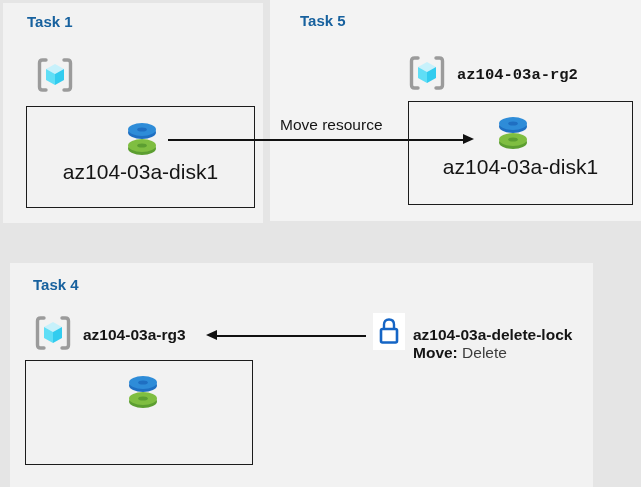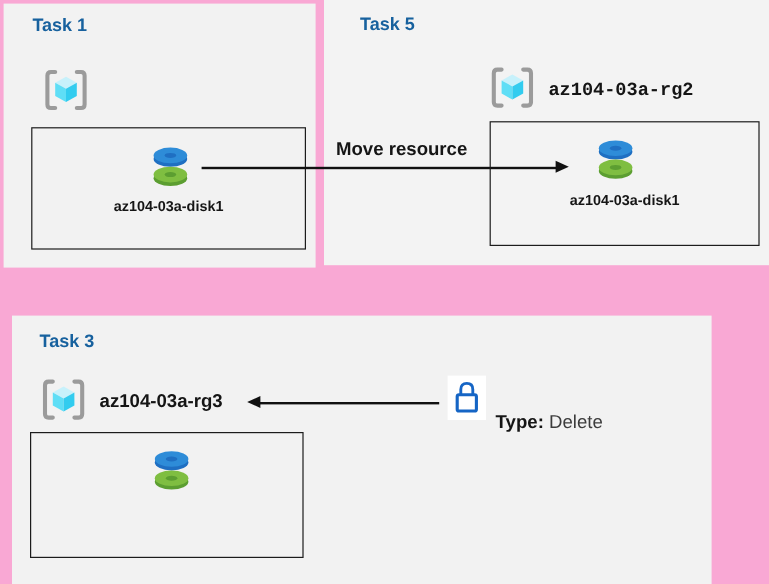--- a/index.html
+++ b/index.html
@@ -1,17 +1,17 @@
 <!DOCTYPE html>
 <html><head>
 <meta charset="utf-8">
 <style>
   html,body{margin:0;padding:0;background:#ffffff;}
   body{font-family:"Liberation Sans",sans-serif;}
-  .canvas{position:relative;width:641px;height:487px;background:#f9a8d4;overflow:hidden;}
+  .canvas{position:relative;width:641px;height:487px;background:#e5e5e5;overflow:hidden;}
 
   .panel{position:absolute;background:#f2f2f2;}
   .panel-task1{left:3px;top:3px;width:260px;height:220px;}
   .panel-task2{left:270px;top:0px;width:371px;height:221px;background:#f3f3f3;}
   .panel-task3{left:10px;top:263px;width:583px;height:224px;}
 
   .task-title{position:absolute;font-size:15px;font-weight:bold;color:#17619e;white-space:nowrap;}
   .t1-title{left:27px;top:13px;}
   .t2-title{left:300px;top:12px;}
   .t3-title{left:33px;top:276px;}
@@ -29,33 +29,33 @@
   .res-box{position:absolute;border:1.5px solid #1c1c1c;background:transparent;box-sizing:border-box;}
   .box1{left:26px;top:106px;width:229px;height:102px;}
   .box2{left:408px;top:101px;width:225px;height:104px;}
   .box3{left:25px;top:360px;width:228px;height:105px;}
 
   .disk-icon{position:absolute;width:36px;height:36px;}
   .disk1-icon{left:124px;top:120px;}
   .disk2-icon{left:495px;top:114px;}
   .disk3-icon{left:125px;top:373px;}
 
-  .disk-label{position:absolute;font-size:12px;font-weight:bold;color:#151515;text-align:center;line-height:18px;}
+  .disk-label{position:absolute;font-size:21px;font-weight:normal;color:#151515;text-align:center;line-height:18px;}
   .disk1-label{left:26px;top:163px;width:229px;}
   .disk2-label{left:408px;top:158px;width:225px;}
   .disk3-label{left:25px;top:420px;width:228px;}
 
   .arrow-line{position:absolute;height:1.5px;background:#111111;}
   .arrow1-line{left:168px;top:139px;width:296px;}
   .arrow2-line{left:216px;top:335px;width:150px;}
   .arrow-head{position:absolute;width:0;height:0;}
   .arrow1-head{left:463px;top:134px;border-top:5.5px solid transparent;border-bottom:5.5px solid transparent;border-left:11px solid #111111;}
   .arrow2-head{left:206px;top:330px;border-top:5.5px solid transparent;border-bottom:5.5px solid transparent;border-right:11px solid #111111;}
 
-  .move-label{position:absolute;left:280px;top:116px;font-size:15.5px;font-weight:bold;color:#151515;white-space:nowrap;}
+  .move-label{position:absolute;left:280px;top:116px;font-size:15.5px;font-weight:normal;color:#151515;white-space:nowrap;}
 
   .lock-box{position:absolute;left:373px;top:313px;width:32px;height:37px;background:#ffffff;display:flex;align-items:center;justify-content:center;}
   .lock-name{position:absolute;left:413px;top:326px;font-size:15.5px;font-weight:bold;color:#151515;white-space:nowrap;line-height:18px;}
   .lock-type{position:absolute;left:413px;top:344px;font-size:15.5px;color:#3c3c3c;white-space:nowrap;line-height:18px;}
   .lock-type .bold{font-weight:bold;color:#151515;}
 </style>
 </head>
 <body>
 
 <div class="canvas">
@@ -102,40 +102,41 @@
   <svg class="disk-icon disk2-icon" viewBox="0 0 36 36">
     <ellipse cx="18" cy="12.5" rx="14" ry="6.5" fill="#1f6fc2"></ellipse>
     <ellipse cx="18" cy="9.5" rx="14" ry="6.5" fill="#2e8cd8"></ellipse>
     <ellipse cx="18" cy="9.5" rx="4.8" ry="2.1" fill="#1f6fc2"></ellipse>
     <ellipse cx="18" cy="28.5" rx="14" ry="6.5" fill="#5c9e31"></ellipse>
     <ellipse cx="18" cy="25.5" rx="14" ry="6.5" fill="#7fbe41"></ellipse>
     <ellipse cx="18" cy="25.5" rx="4.8" ry="2.1" fill="#5c9e31"></ellipse>
   </svg>
   <div class="disk-label disk2-label">az104-03a-disk1</div>
 
-  <div class="task-title t3-title">Task 3</div>
+  <div class="task-title t3-title">Task 4</div>
   <svg class="rg-icon rg3-icon" viewBox="0 0 40 38">
     <path d="M11,4 H7.5 Q4.5,4 4.5,7 V31 Q4.5,34 7.5,34 H11" fill="none" stroke="#9b9b9b" stroke-width="3.4" stroke-linecap="round"></path>
     <path d="M29,4 H32.5 Q35.5,4 35.5,7 V31 Q35.5,34 32.5,34 H29" fill="none" stroke="#9b9b9b" stroke-width="3.4" stroke-linecap="round"></path>
     <polygon points="20,8 29,13 20,18 11,13" fill="#c7f1fb"></polygon>
     <polygon points="11,13 20,18 20,29 11,24" fill="#5fdef6"></polygon>
     <polygon points="29,13 20,18 20,29 29,24" fill="#32ccef"></polygon>
   </svg>
   <div class="rg-label rg3-label">az104-03a-rg3</div>
 
   <div class="arrow-line arrow2-line"></div>
   <div class="arrow-head arrow2-head"></div>
 
   <div class="lock-box">
     <svg width="26" height="31" viewBox="0 0 26 31">
       <path d="M8,13 V8.5 Q8,3.5 13,3.5 Q18,3.5 18,8.5 V13" fill="none" stroke="#1565c5" stroke-width="2.4"></path>
       <rect x="5" y="13" width="16" height="13.5" rx="1.5" fill="none" stroke="#1565c5" stroke-width="2.6"></rect>
     </svg>
   </div>
-  <div class="lock-type"><span class="bold">Type:</span><span> Delete</span></div>
+  <div class="lock-name">az104-03a-delete-lock</div>
+  <div class="lock-type"><span class="bold">Move:</span><span> Delete</span></div>
 
   <div class="res-box box3"></div>
   <svg class="disk-icon disk3-icon" viewBox="0 0 36 36">
     <ellipse cx="18" cy="12.5" rx="14" ry="6.5" fill="#1f6fc2"></ellipse>
     <ellipse cx="18" cy="9.5" rx="14" ry="6.5" fill="#2e8cd8"></ellipse>
     <ellipse cx="18" cy="9.5" rx="4.8" ry="2.1" fill="#1f6fc2"></ellipse>
     <ellipse cx="18" cy="28.5" rx="14" ry="6.5" fill="#5c9e31"></ellipse>
     <ellipse cx="18" cy="25.5" rx="14" ry="6.5" fill="#7fbe41"></ellipse>
     <ellipse cx="18" cy="25.5" rx="4.8" ry="2.1" fill="#5c9e31"></ellipse>
   </svg>

